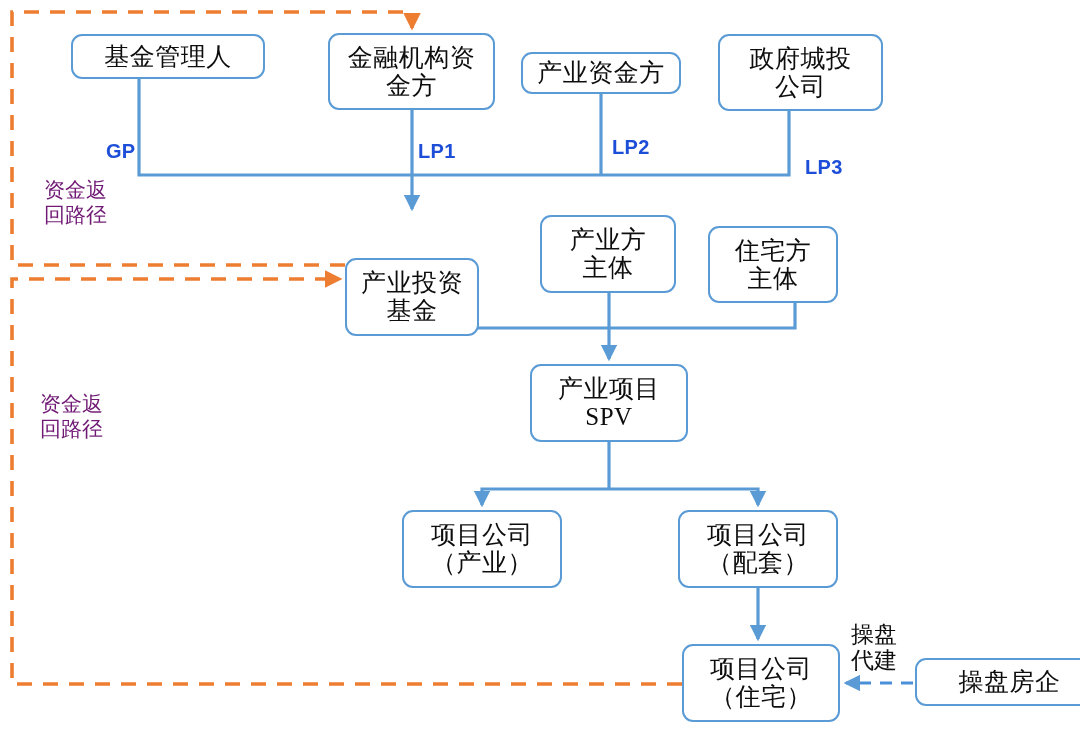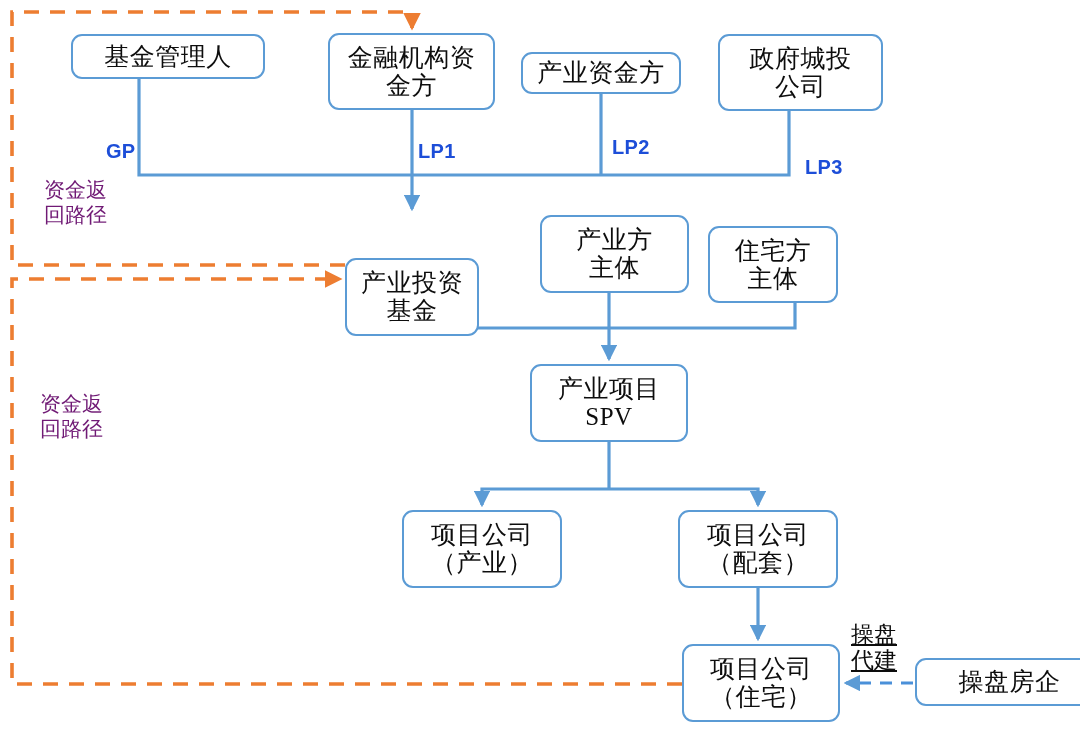--- a/index.html
+++ b/index.html
@@ -61,21 +61,20 @@
   }
   .cn-label {
     position: absolute;
     color: #0d0d0d;
     font-family: "Liberation Serif", "DejaVu Serif", serif;
     font-size: 23px;
     line-height: 1.12;
     text-align: left;
     white-space: pre-line;
     z-index: 4;
-    text-decoration: underline;
   }
 </style>
 </head>
 <body>
 
 <div id="diagram-root">
 
   <svg id="flow-svg" viewBox="0 0 1080 734" xmlns="http://www.w3.org/2000/svg">
     <defs>
       <marker id="arrow-blue" viewBox="0 0 10 10" refX="8.6" refY="5" markerWidth="5.2" markerHeight="5.2" orient="auto-start-reverse">
@@ -122,21 +121,21 @@
 金方</div>
 
   <div class="node-box" style="left:521px;top:52px;width:160px;height:42px;">产业资金方</div>
 
   <div class="node-box" style="left:718px;top:34px;width:165px;height:77px;">政府城投
 公司</div>
 
   <div class="node-box" style="left:345px;top:214px;width:134px;height:78px;margin-top:44px;">产业投资
 基金</div>
 
-  <div class="node-box" style="left:540px;top:215px;width:149px;height:78px;">产业方
+  <div class="node-box" style="left:540px;top:215px;width:136px;height:78px;">产业方
 主体</div>
 
   <div class="node-box" style="left:708px;top:226px;width:130px;height:77px;">住宅方
 主体</div>
 
   <div class="node-box" style="left:530px;top:364px;width:158px;height:78px;">产业项目
 SPV</div>
 
   <div class="node-box" style="left:402px;top:510px;width:160px;height:78px;">项目公司
 （产业）</div>

